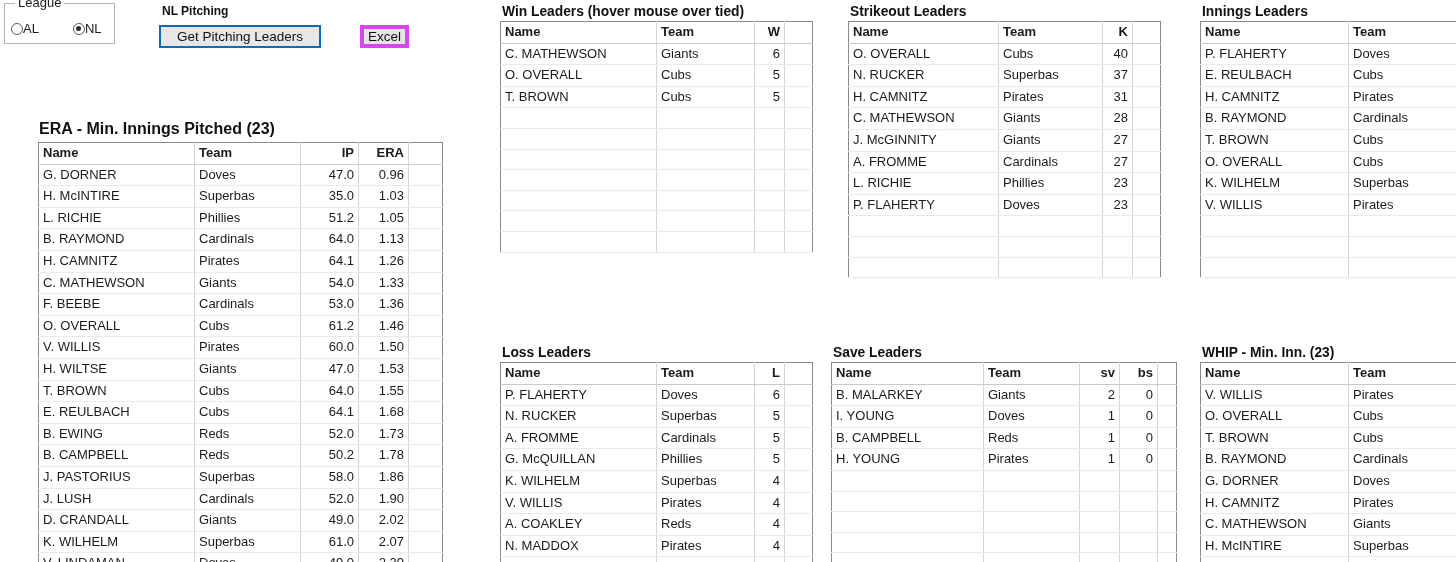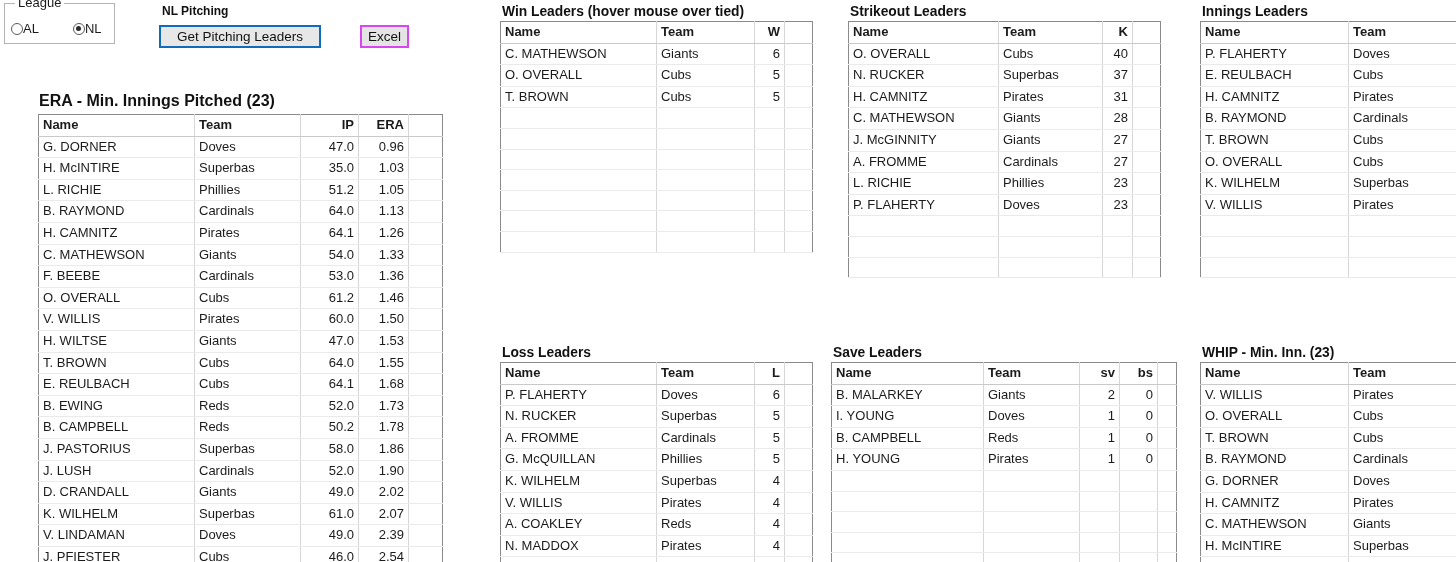--- a/index.html
+++ b/index.html
@@ -42,21 +42,21 @@
     color:#111;background:#e9e9e9;text-align:center;
     display:flex;align-items:center;justify-content:center;
     cursor:default;
   }
   #get-pitching-leaders-button{
     left:159px;top:25px;width:162px;height:23px;
     border:2px solid #0f6cbd;background:#e7e7e7;
   }
   #excel-button{
     left:360px;top:25px;width:49px;height:23px;
-    border:2px solid #d946ef;background:#e4e4e4;
+    border:4px solid #d946ef;background:#e4e4e4;
   }
   
   .block{position:absolute;padding-left:36px;}
   .block-title{
     font-weight:bold;font-size:13.8px;color:#111;
     margin:0 0 2px 2px;white-space:nowrap;
   }
   table.grid{
     border-collapse:collapse;
     table-layout:fixed;
@@ -75,21 +75,21 @@
     box-sizing:border-box;
   }
   table.grid tr.head td{
     border-bottom:1px solid #c9c9c9;
     font-weight:bold;
   }
   table.grid td.num{text-align:right;}
   table.grid td.last{border-right:none;}
   
   #era-block{left:2px;top:92px;}
-  #era-block .block-title{font-size:16px;margin-bottom:4px;margin-left:1px;}
+  #era-block .block-title{font-size:16px;margin-bottom:4px;margin-left:1px;margin-top:28px;}
   #era-table{width:404px;}
   #era-table col.c-name{width:156px;}
   #era-table col.c-team{width:106px;}
   #era-table col.c-ip{width:58px;}
   #era-table col.c-era{width:50px;}
   #era-table col.c-pad{width:34px;}
 
   #win-block{left:464px;top:4px;}
   #win-table{width:312px;}
   #win-table col.c-name{width:156px;}

